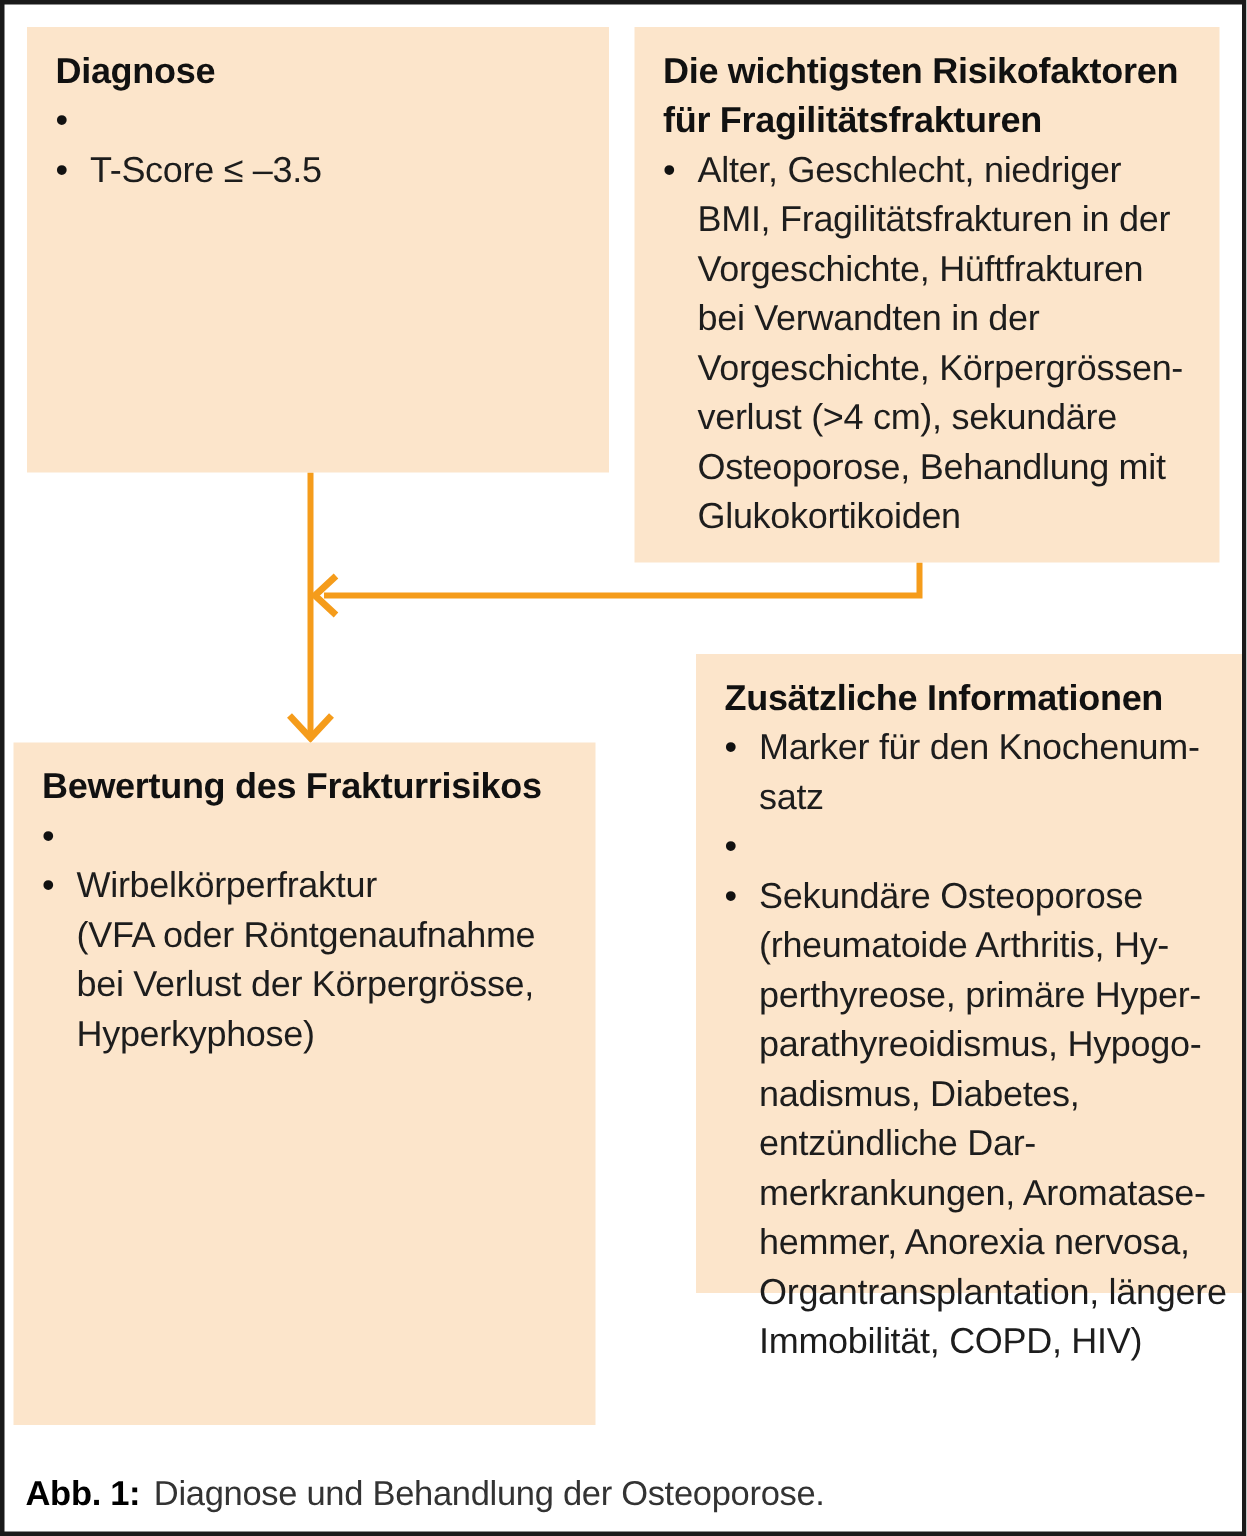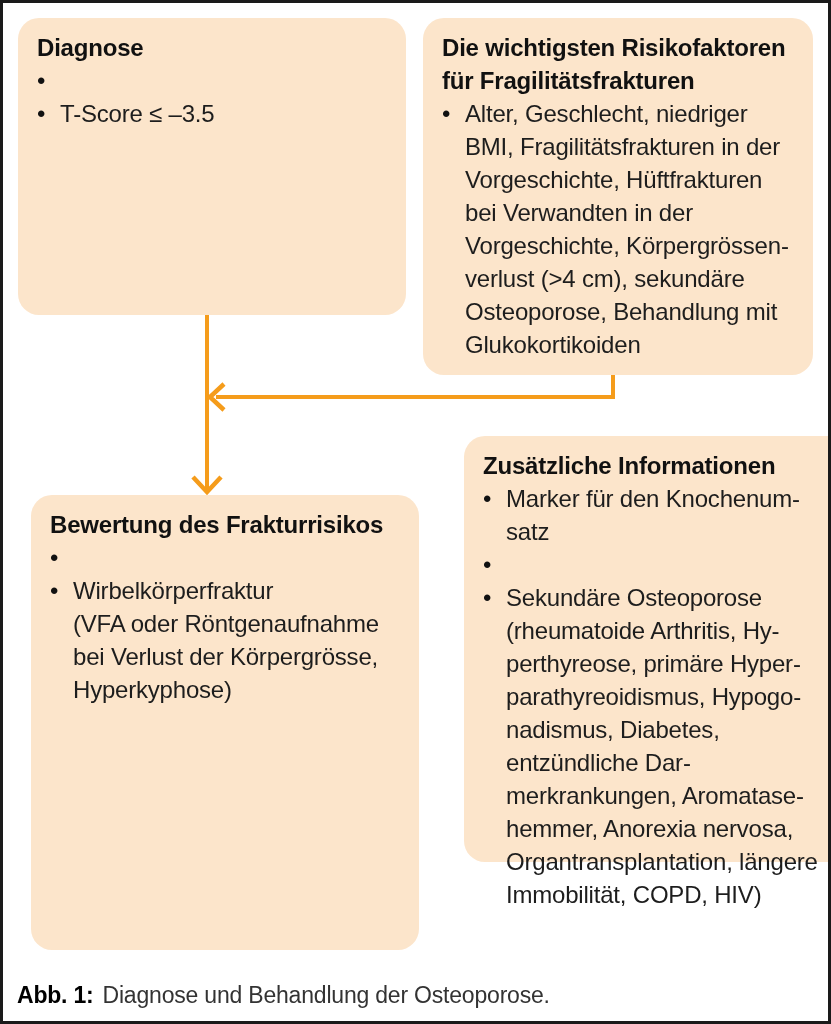--- a/index.html
+++ b/index.html
@@ -38,37 +38,36 @@
     stroke-linejoin:miter;
   }
   .box{
     position:absolute;
     background:var(--peach);
     box-sizing:border-box;
     padding:13px 16px 0 19px;
     font-size:24px;
     line-height:33px;
     letter-spacing:-0.2px;
-    border-radius:21px;
   }
   .box-title{
     font-weight:bold;
     white-space:pre-line;
     color:#111;
   }
   .bullet-row{display:flex;align-items:flex-start;}
   .dot{
     flex:none;
     width:23px;
     color:#111;
   }
   .btext{white-space:pre-line;}
   #box-diagnose   {left:15px;  top:15px;  width:388px; height:297px;}
   #box-risiko     {left:420px; top:15px;  width:390px; height:357px;}
-  #box-bewertung  {left:28px;  top:492px; width:388px; height:455px;}
+  #box-bewertung  {left:6px;  top:492px; width:388px; height:455px;}
   #box-zusatz     {left:420px; top:433px; width:390px; height:426px;margin-left:41px;}
   .caption{
     position:absolute;
     left:14px; top:976px;
     font-size:23px;
     line-height:33px;
     letter-spacing:-0.2px;
     white-space:nowrap;
   }
   .caption .cap-label{font-weight:bold;color:#000;margin-right:9px;}

